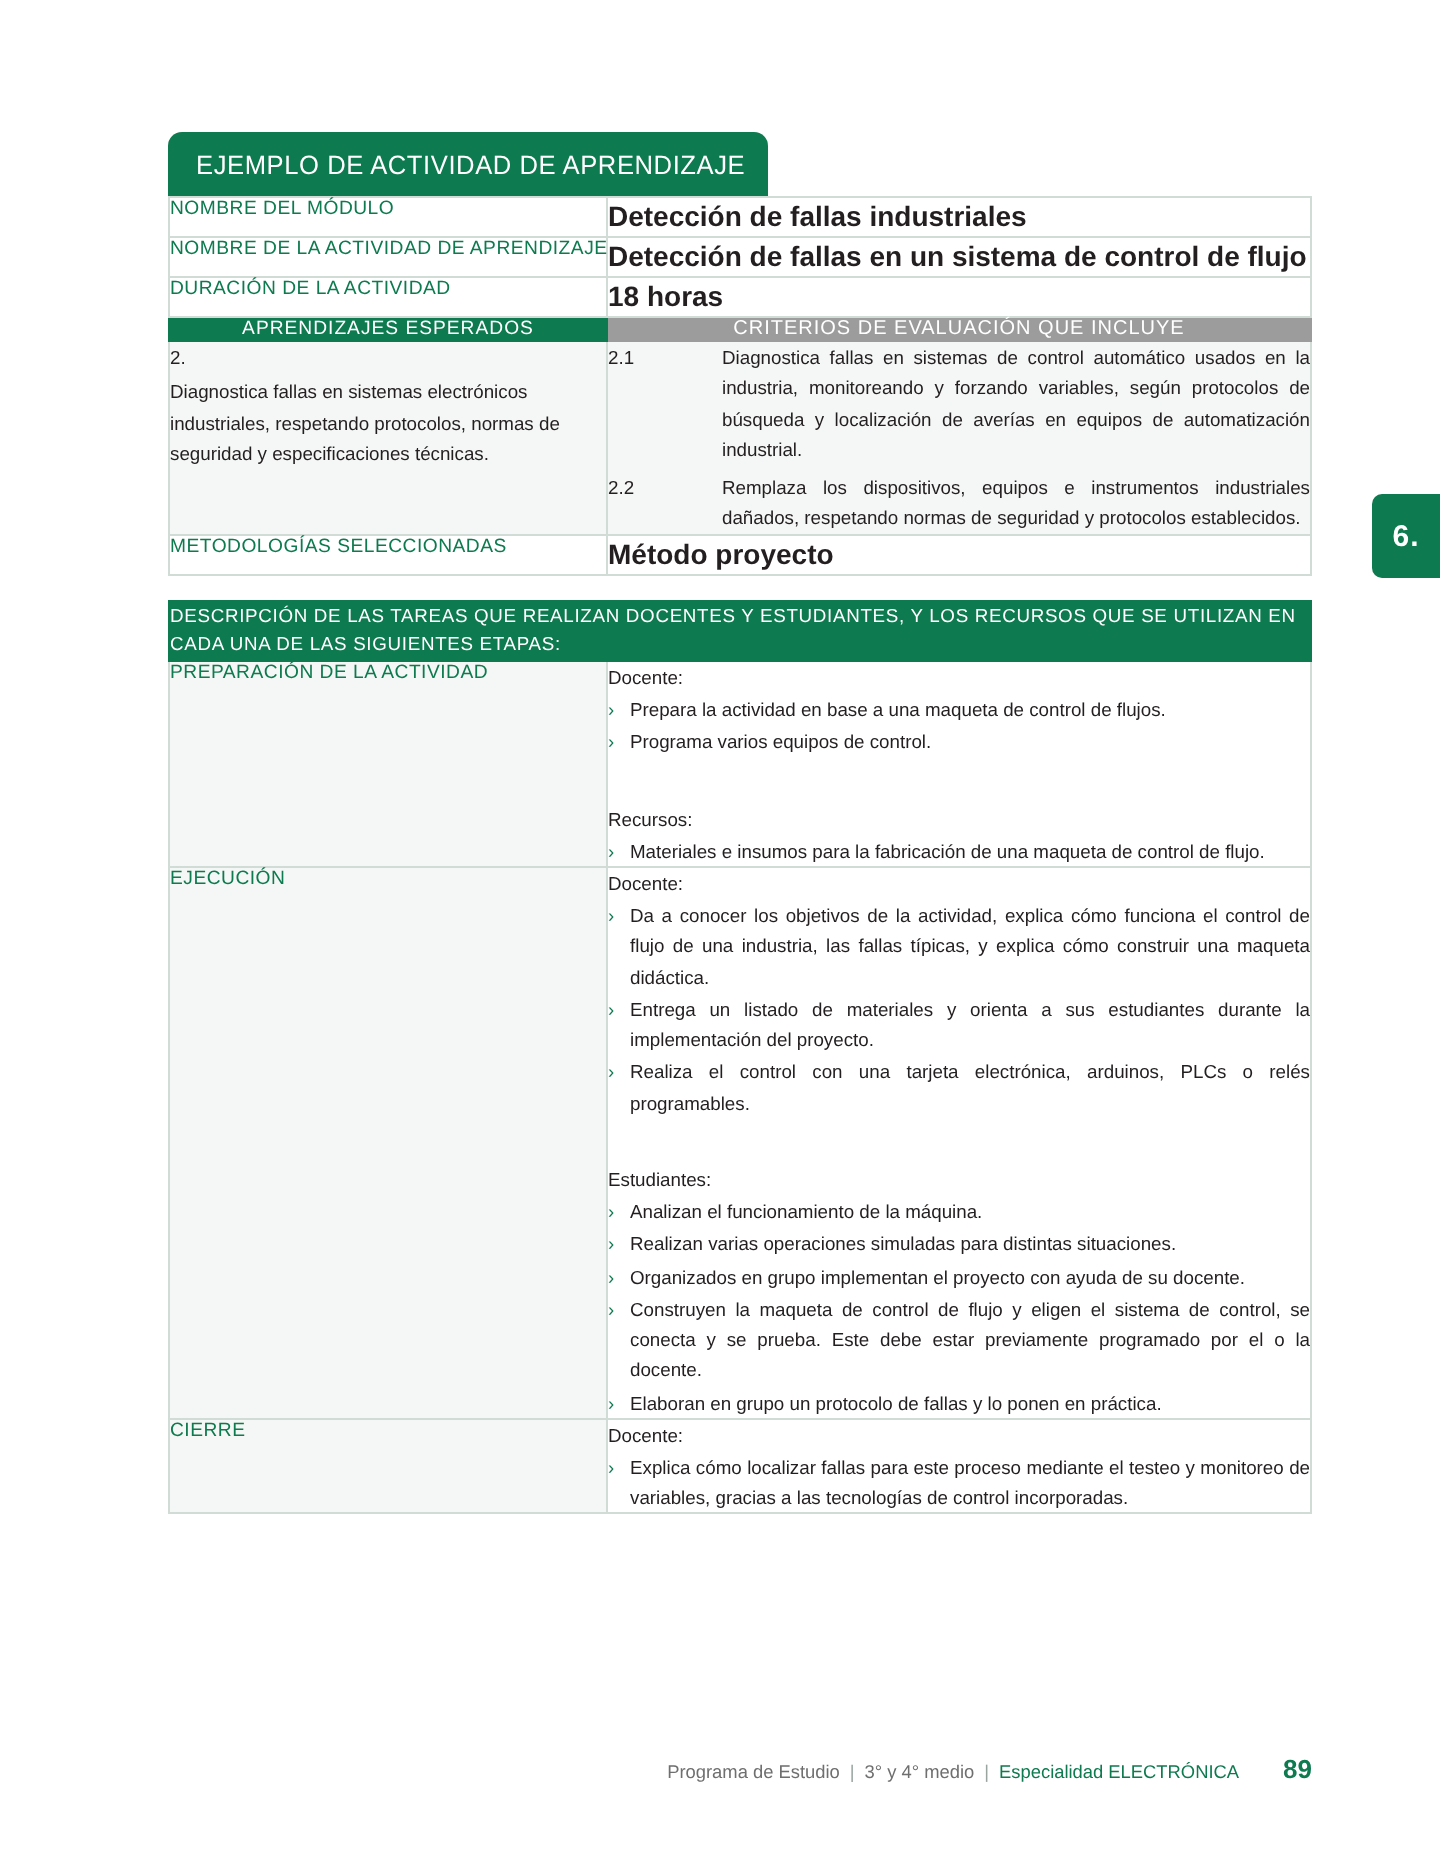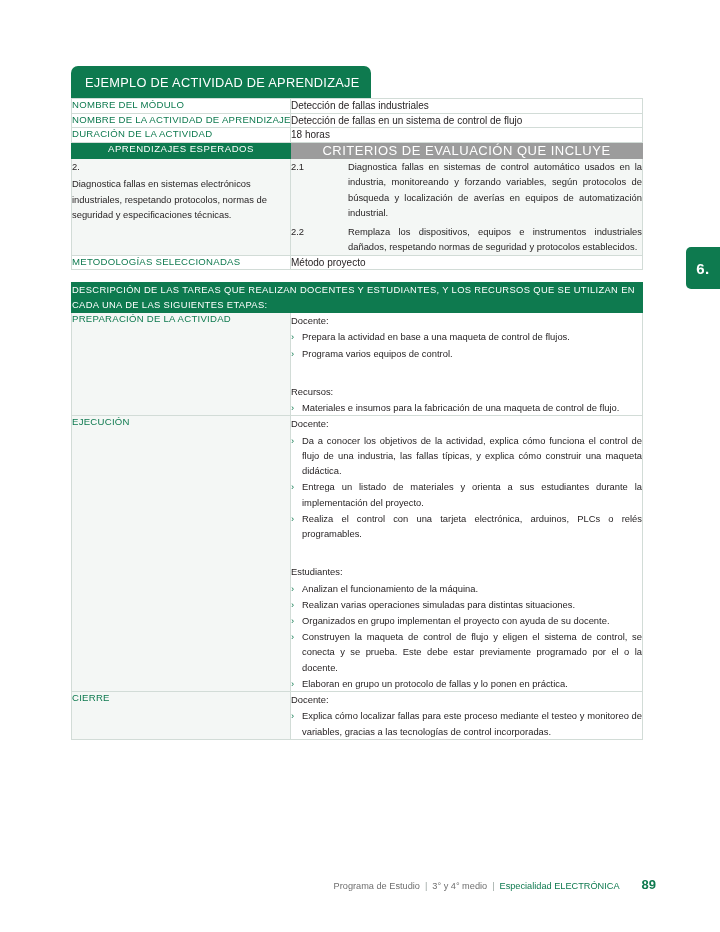--- a/index.html
+++ b/index.html
@@ -37,21 +37,21 @@
     justify-content: center;
     color: #ffffff;
     font-size: 15px;
     font-weight: bold;
     letter-spacing: .5px;
   }
 
   
   .content {
     position: absolute;
-    left: 71px;
+    left: 84px;
     top: 66px;
     width: 572px;
   }
 
   
   .title-banner {
     background: #0e7a4f;
     border-radius: 7px 7px 0 0;
     height: 32px;
     width: 300px;
@@ -89,40 +89,41 @@
   .lbl-cell {
     padding: 7px 10px 7px 10px;
     color: #0e7a4f;
     font-size: 9.6px;
     letter-spacing: .25px;
     line-height: 1.25;
     white-space: nowrap;
   }
   .val-cell {
     padding: 7px 10px 7px 11px;
-    font-size: 10px;
+    font-size: 14px;
     color: #231f20;
     line-height: 1.35;
+    font-weight: bold;
   }
 
   
   .band-green {
     background: #0e7a4f;
     color: #ffffff;
     text-align: center;
     font-size: 9.6px;
     letter-spacing: .5px;
     padding: 8px 6px;
     border: 1px solid #0e7a4f !important;
   }
   .band-gray {
     background: #9c9c9c;
     color: #ffffff;
     text-align: center;
-    font-size: 13px;
+    font-size: 10px;
     letter-spacing: .5px;
     padding: 8px 6px;
     border: 1px solid #9c9c9c !important;
   }
 
   .tint { background: #f4f7f5; }
 
   .ae-cell {
     padding: 10px 12px 14px 11px;
     font-size: 9.4px;

